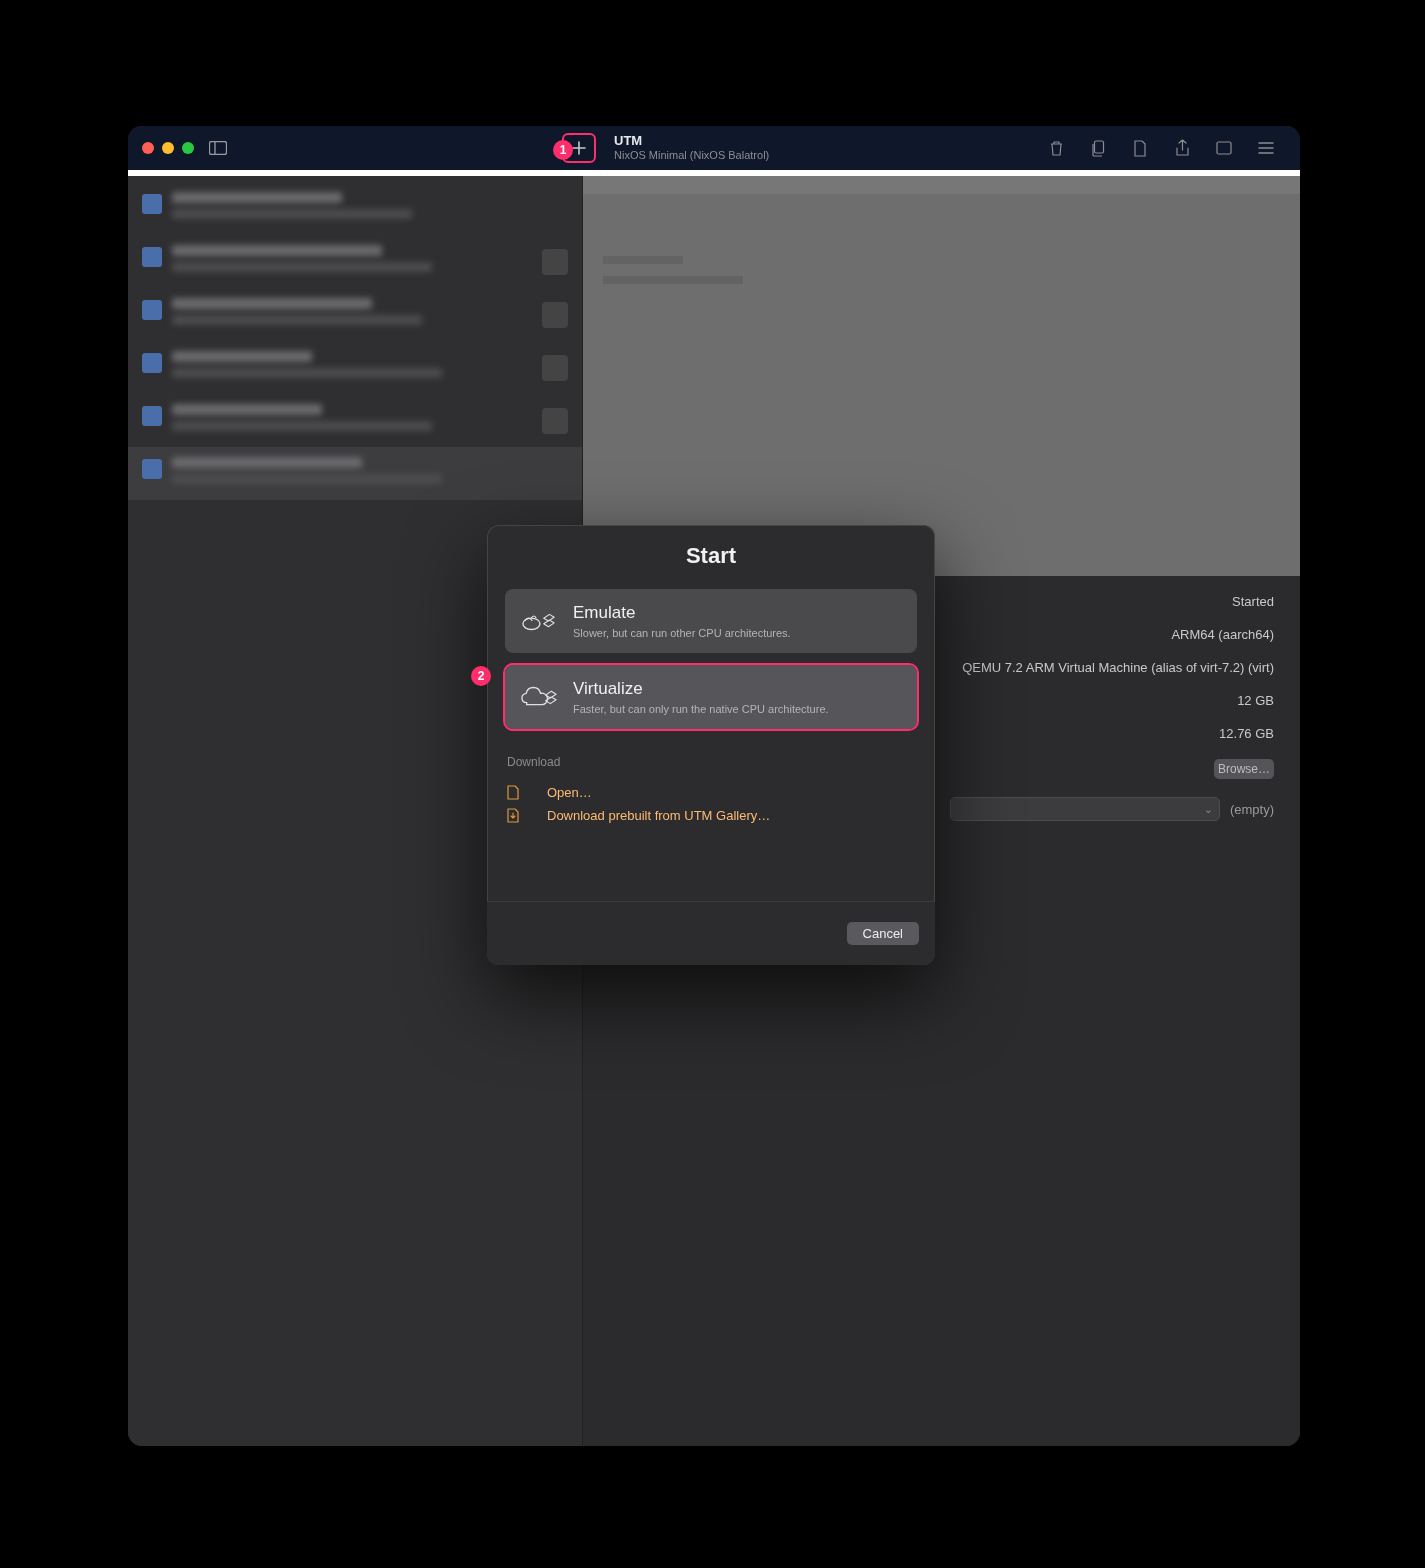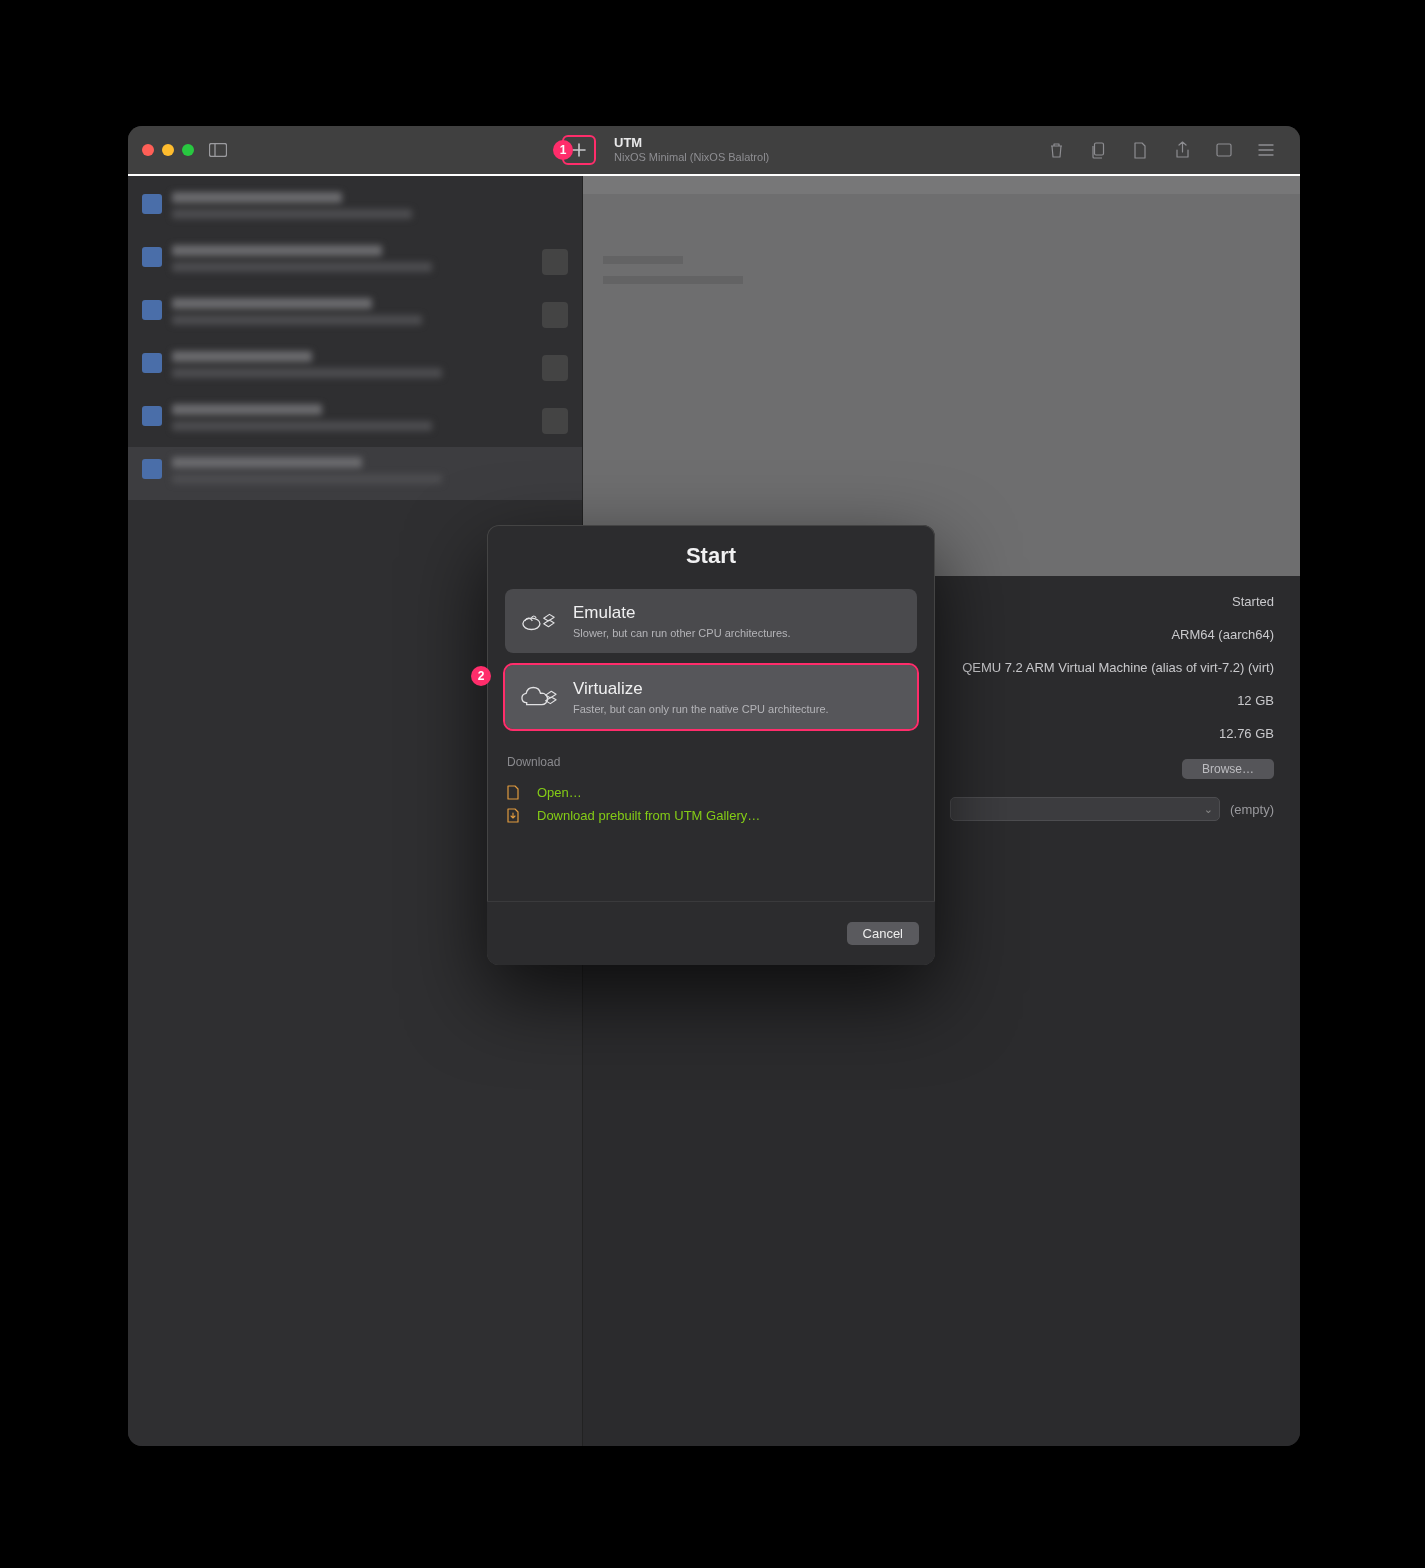--- a/index.html
+++ b/index.html
@@ -14,26 +14,26 @@
     background: #2b2b2d;
     border-radius: 14px;
     overflow: hidden;
     box-shadow: 0 20px 60px rgba(0,0,0,.6);
     display: flex;
     flex-direction: column;
   }
 
   .titlebar {
     height: 50px;
-    background: #404040;
+    background: #0f172a;
     display: flex;
     align-items: center;
     padding: 0 14px;
     gap: 10px;
-    border-bottom: 2px solid #ffffff;
+    border-bottom: 6px solid #ffffff;
   }
   .traffic { display: flex; gap: 8px; align-items: center; }
   .dot { width: 12px; height: 12px; border-radius: 50%; }
   .dot.red { background: #ff5f57; }
   .dot.yellow { background: #febc2e; }
   .dot.green { background: #28c840; }
 
   .tb-btn {
     width: 28px; height: 24px;
     display: flex; align-items: center; justify-content: center;
@@ -109,21 +109,21 @@
     gap: 18px;
     font-size: 13px;
   }
   .info-row { display: flex; justify-content: flex-end; gap: 14px; color: #9a9a9e;}
   .info-row .val { color: #c9c9cc; }
   .browse-btn {
     align-self: flex-end;
     background: #555559;
     color: #bcbcc0;
     border-radius: 5px;
-    padding: 3px 20px;
+    padding: 3px 4px;
     font-size: 12px;
     margin-left: 24px;
   }
   .dropdown-row { display:flex; justify-content:flex-end; align-items:center; gap:10px;}
   .dropdown {
     flex: 0 0 270px;
     height: 24px;
     background: #3c3c3f;
     border: 1px solid #4d4d50;
     border-radius: 5px;
@@ -167,21 +167,21 @@
   .option.highlight {
     outline: 2px solid #ff2d6b;
     outline-offset: 0;
     background: #56565a;
   }
   .opt-icon { width: 36px; height: 28px; color: #e0e0e2; flex-shrink:0; display:flex; align-items:center; justify-content:center;}
   .opt-text .t { font-size: 17px; font-weight: 500; color: #f0f0f1; }
   .opt-text .d { font-size: 11px; color: #b4b4b8; margin-top: 4px; }
 
   .existing { padding: 4px 20px 14px; }
-  .ex-link { display:flex; align-items:center; gap:16px; font-size:13px; color:#84cc16; padding:4px 0; cursor:pointer;}
+  .ex-link { display:flex; align-items:center; gap:26px; font-size:13px; color:#fdba74; padding:4px 0; cursor:pointer;}
   .ex-link .file-icon{ color:#e09a3e; width:14px; display:inline-flex;}
 
   .modal-footer {
     border-top: 1px solid #3a3a3c;
     padding: 20px 16px;
     display: flex;
     justify-content: flex-end;
     background: #2c2c2e;
     margin-top: 60px;
   }

